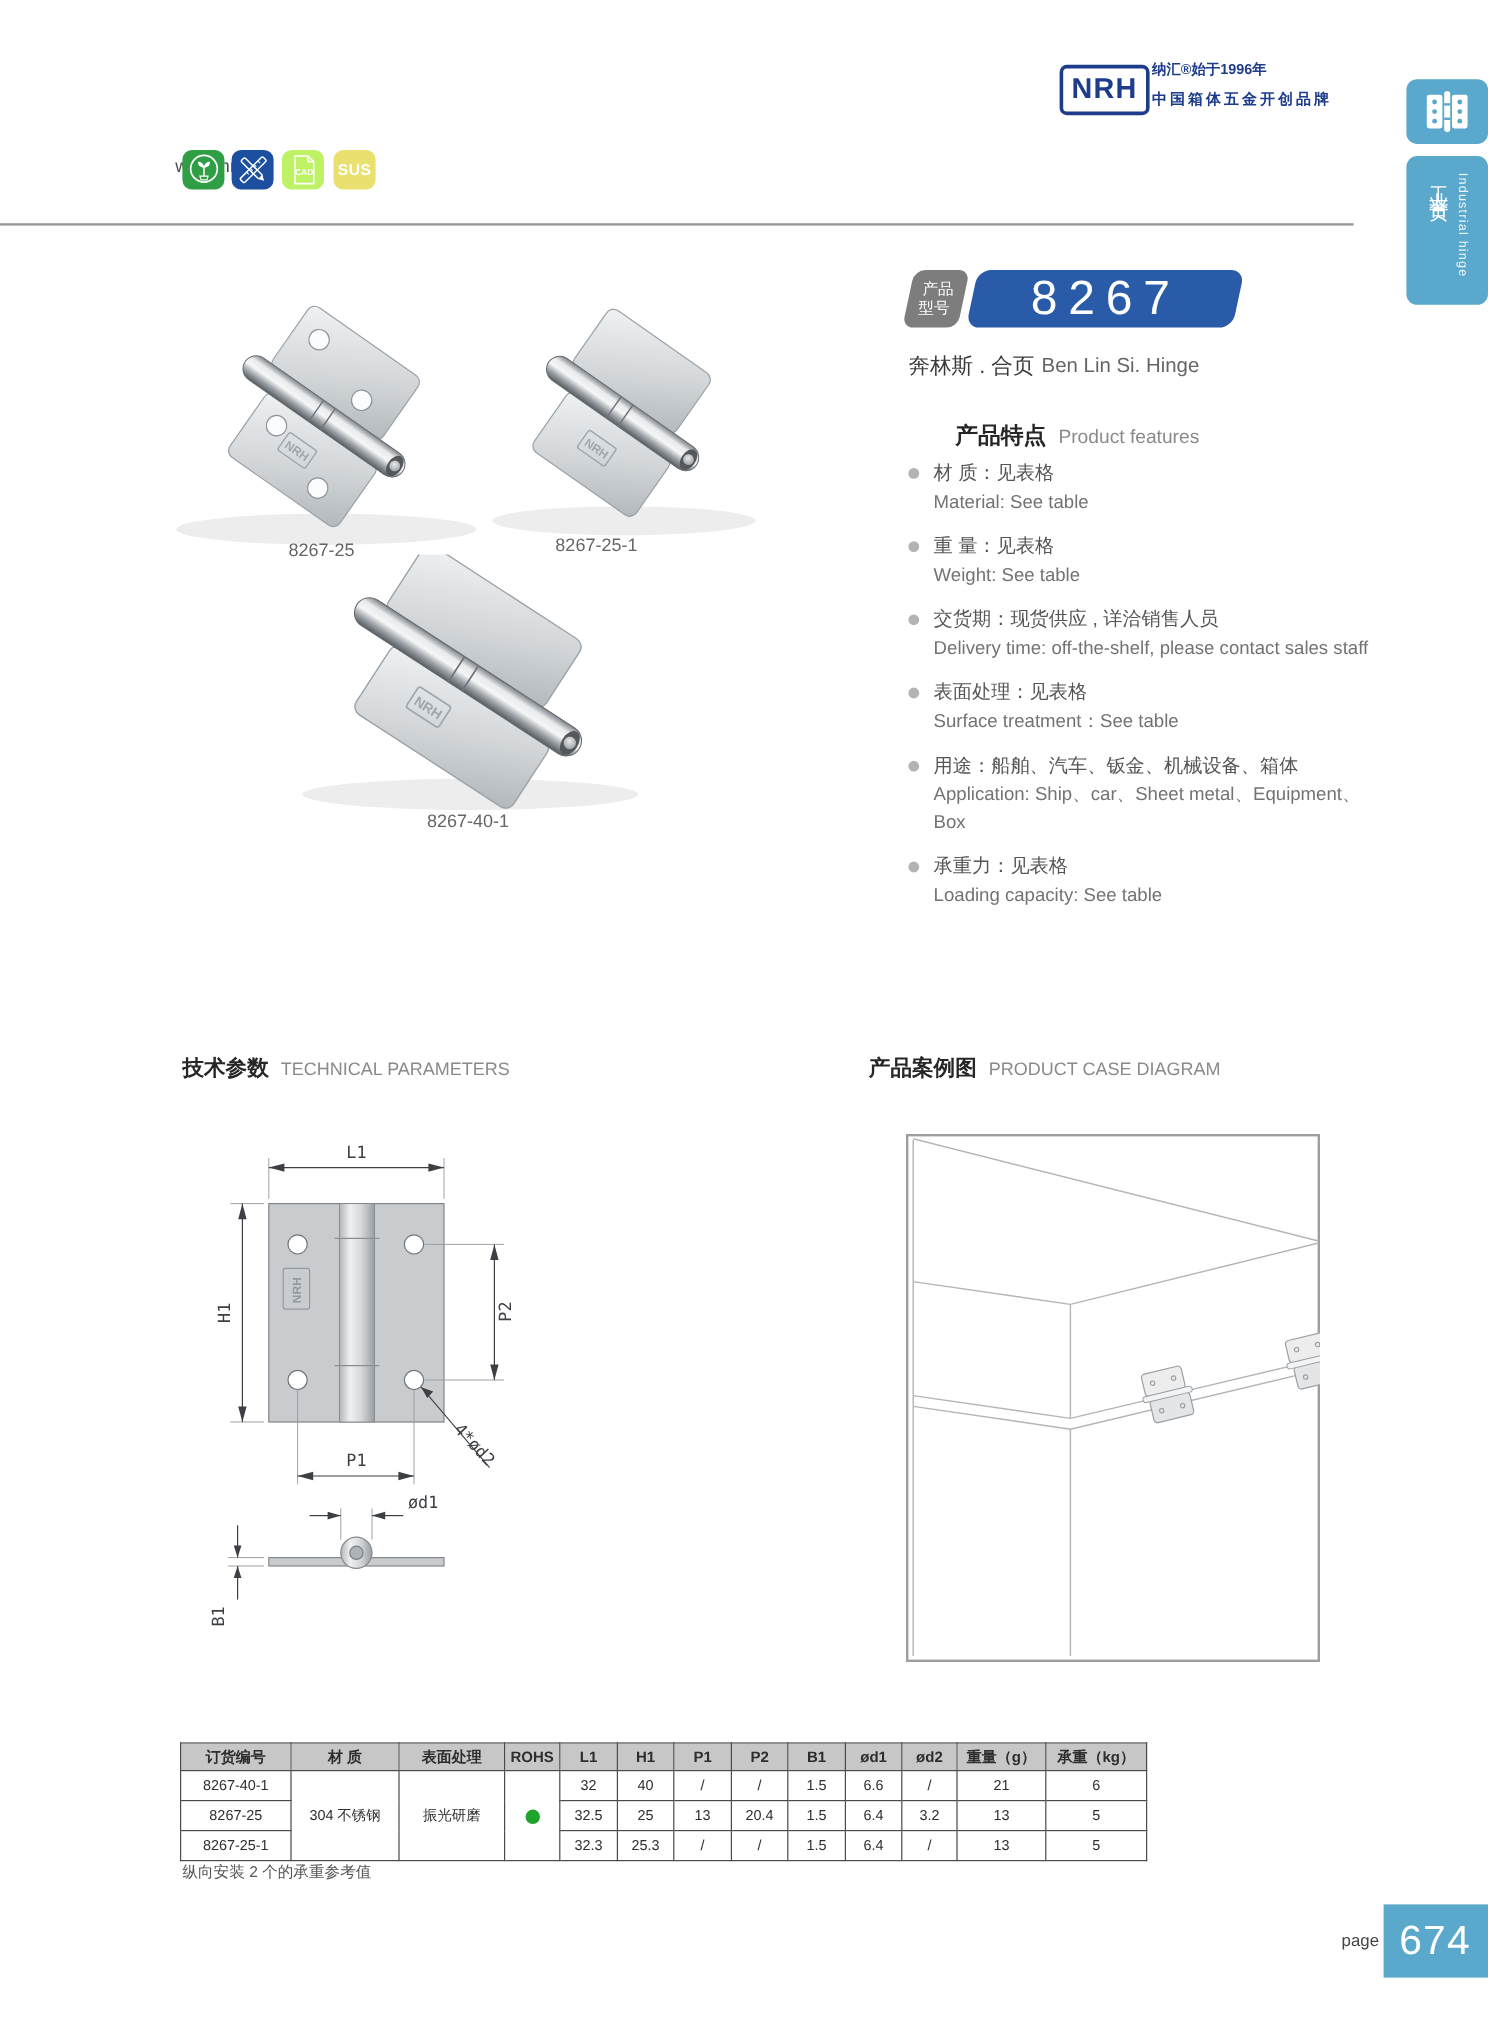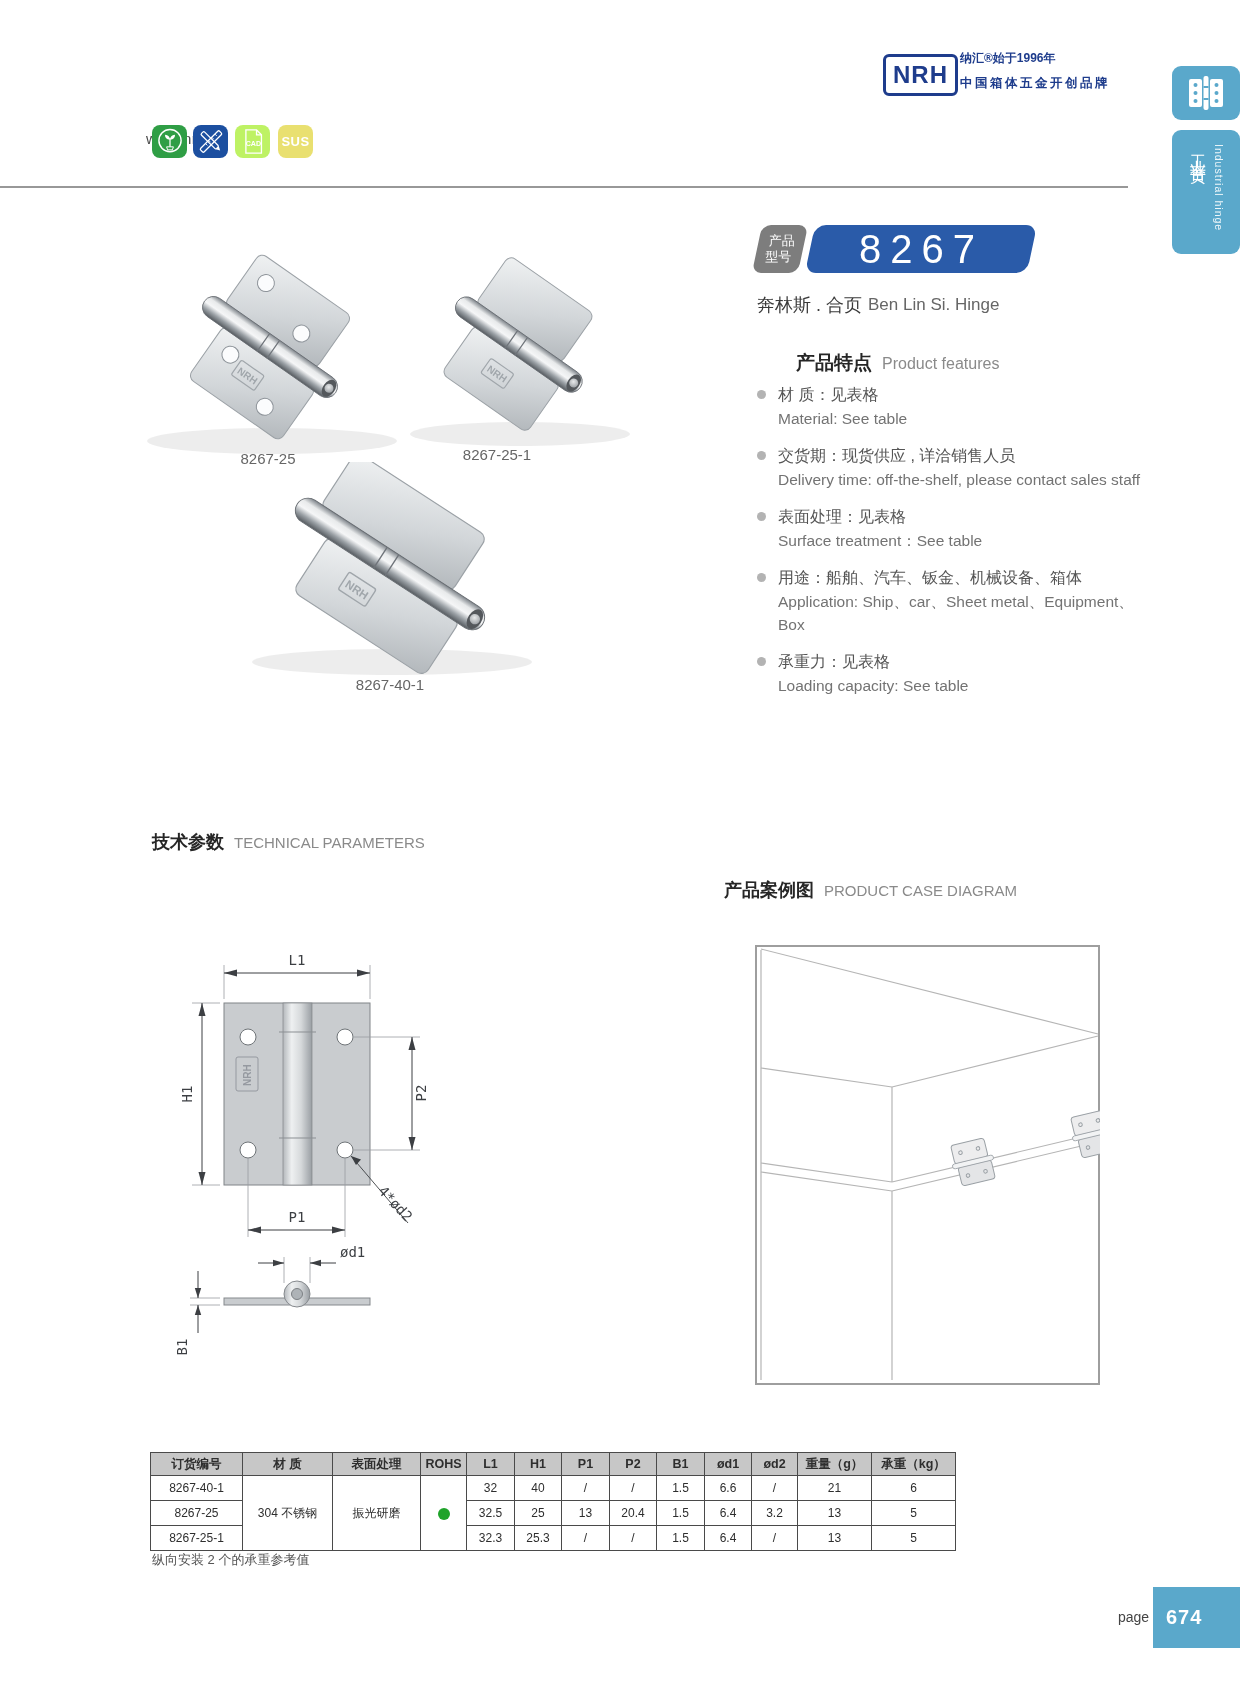--- a/index.html
+++ b/index.html
@@ -49,41 +49,41 @@
   .feat-list{left:757px;top:382px;width:392px;}
   .feat-item{position:relative;padding-left:21px;margin-bottom:13px;}
   .feat-item .zh{font-size:16px;color:#555;line-height:25px;}
   .feat-item .en{font-size:15.5px;color:#737373;line-height:23px;}
   .bullet{position:absolute;left:0;top:8px;width:9px;height:9px;border-radius:50%;background:#b3b3b3;}
 
   
   .img-label{font-size:15px;color:#666;width:160px;text-align:center;}
 
   
-  .tech-head{left:152px;top:830px;}
+  .tech-head{left:152px;top:878px;}
   .case-head{left:724px;top:878px;}
   .tech-head .sec-zh,.case-head .sec-zh{font-size:18px;}
   .tech-head .sec-en,.case-head .sec-en{font-size:15px;}
 
   
   .case-svg{left:755px;top:945px;}
 
   
   .spec-table{left:150px;top:1452px;border-collapse:collapse;table-layout:fixed;width:805px;
               font-size:12px;color:#2e2e2e;}
   .spec-table th,.spec-table td{border:1px solid #4a4a4a;text-align:center;padding:0;height:24px;
               overflow:hidden;white-space:nowrap;font-weight:normal;}
   .spec-table thead th{background:#c7c7c7;height:22px;font-weight:bold;font-size:12.5px;}
   .rohs-dot{display:inline-block;width:12px;height:12px;border-radius:50%;background:#1fa32a;vertical-align:middle;}
   .tbl-note{left:152px;top:1551px;font-size:13px;color:#555;}
 
   
   .page-label{left:1118px;top:1609px;font-size:14px;color:#444;}
   .page-box{left:1153px;top:1587px;width:87px;height:61px;background:#5aa8cb;display:flex;align-items:center;}
-  .page-box span{color:#fff;font-size:20px;font-weight:bold;padding-left:13px;letter-spacing:1px;}
+  .page-box span{color:#fff;font-size:34px;font-weight:normal;padding-left:13px;letter-spacing:1px;}
 
   .dimtxt{font-family:"DejaVu Sans Mono","Liberation Mono",monospace;font-size:14px;fill:#3c3f43;}
 </style>
 </head>
 <body>
 
 <div class="page">
 
   <svg width="0" height="0" style="position:absolute">
     <defs>
@@ -183,20 +183,25 @@
   <div class="abs prod-en">Ben Lin Si. Hinge</div>
 
   <div class="abs feat-head">
     <span class="sec-zh">产品特点</span><span class="sec-en">Product features</span>
   </div>
   <div class="abs feat-list">
     <div class="feat-item">
       <span class="bullet"></span>
       <div class="zh">材  质：见表格</div>
       <div class="en">Material: See table</div>
+    </div>
+    <div class="feat-item">
+      <span class="bullet"></span>
+      <div class="zh">重  量：见表格</div>
+      <div class="en">Weight: See table</div>
     </div>
     <div class="feat-item">
       <span class="bullet"></span>
       <div class="zh">交货期：现货供应 , 详洽销售人员</div>
       <div class="en">Delivery time: off-the-shelf, please contact sales staff</div>
     </div>
     <div class="feat-item">
       <span class="bullet"></span>
       <div class="zh">表面处理：见表格</div>
       <div class="en">Surface treatment：See table</div>

